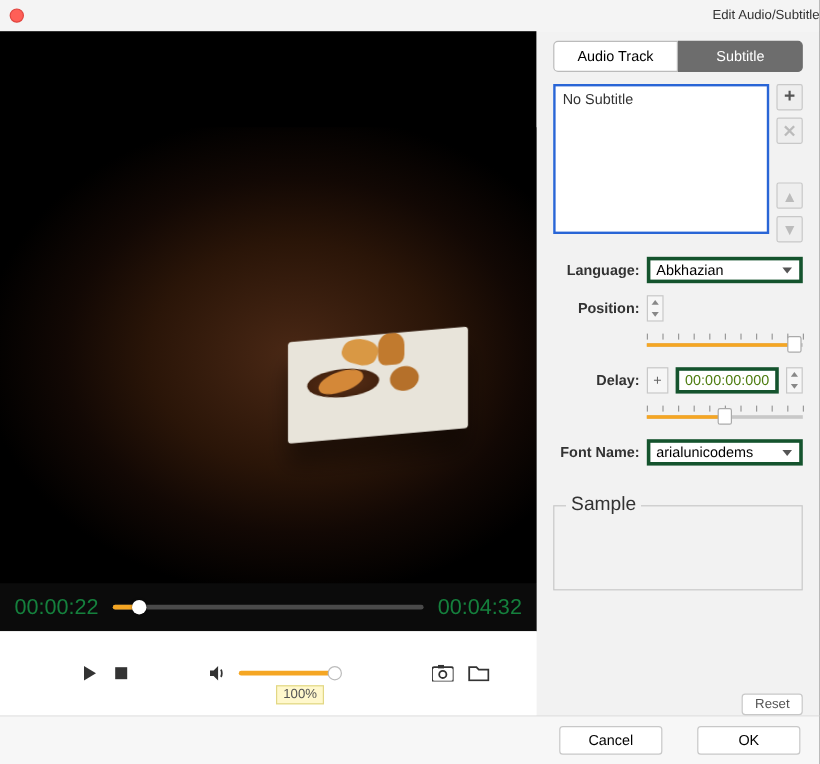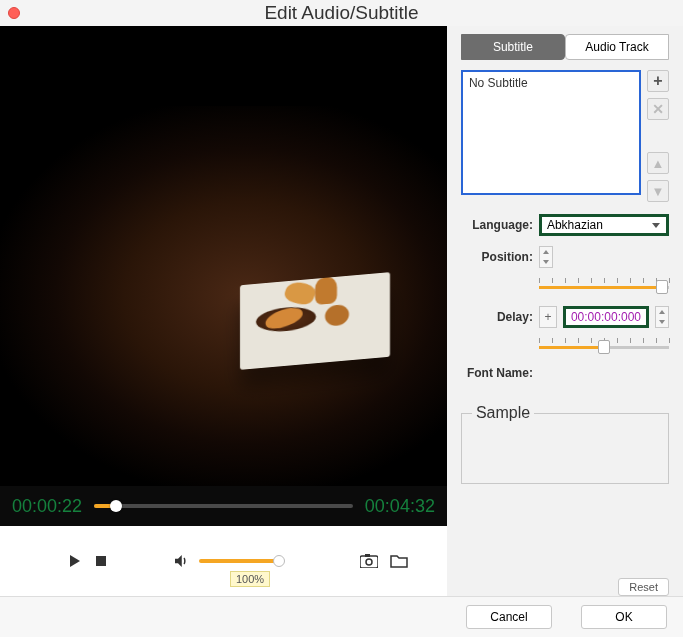--- a/index.html
+++ b/index.html
@@ -1,19 +1,19 @@
 <!DOCTYPE html>
 <html><head>
 <meta charset="utf-8">
 <style>
   * { box-sizing: border-box; margin: 0; padding: 0; font-family: -apple-system, BlinkMacSystemFont, "Segoe UI", Arial, sans-serif; }
   body { width: 683px; height: 637px; background: #fff; overflow: hidden; font-size: 13px; }
   .titlebar { height: 26px; display: flex; align-items: center; padding: 0 8px; position: relative; background:#f4f4f4;}
   .traffic-close { width: 12px; height: 12px; border-radius: 50%; background: #ff5f57; border: 1px solid #e14640; }
-  .title-text { position: absolute; left: 0; right: 0; text-align: center; font-size: 19px; color: #333; pointer-events:none;}
+  .title-text { position: absolute; left: 0; right: 0; text-align: right; font-size: 11px; color: #333; pointer-events:none;}
   .main { display: flex; height: 570px; }
   .left { width: 447px; display: flex; flex-direction: column; background: #fff;}
   .video-area { background: #000; height: 500px; position: relative; }
   .video-frame { position:absolute; left:0; right:0; top:80px; bottom:40px; background: radial-gradient(ellipse at 55% 50%, #4a2815 0%, #2a1508 35%, #120804 55%, #000 75%); }
   .table { position:absolute; left:240px; top:170px; width:150px; height:90px; background:#e8e4da; transform: skewY(-5deg) rotateX(20deg); border-radius:3px; box-shadow: 0 20px 20px rgba(0,0,0,0.4);}
   .plate { position:absolute; width:60px; height:25px; background:radial-gradient(ellipse,#5a3018,#3a1c0a); border-radius:50%; left:16px; top:28px;}
   .bread1 { position:absolute; width:38px; height:18px; background:#d48838; border-radius:50% 50% 45% 45%; left:25px; top:30px; transform:rotate(-15deg);}
   .bread2 { position:absolute; width:24px; height:22px; background:#b5702a; border-radius:50%; left:85px; top:30px;}
   .bread3 { position:absolute; width:30px; height:22px; background:#d99844; border-radius:50% 40% 40% 40%; left:45px; top:3px; transform:rotate(20deg);}
   .bread4 { position:absolute; width:22px; height:28px; background:#c17a2e; border-radius:40% 40% 30% 30%; left:75px; top:0px;}
@@ -132,22 +132,22 @@
       <div class="ctrl-btn">
         <svg width="18" height="14" viewBox="0 0 18 14">
             <path d="M1 2h6l2 2h8v9H1z" fill="none" stroke="#333" stroke-width="1.5"></path>
           </svg>
       </div>
     </div>
   </div>
 
   <div class="right">
     <div class="tabs">
+      <div class="tab audio">Audio Track</div>
       <div class="tab sub">Subtitle</div>
-      <div class="tab audio">Audio Track</div>
     </div>
     <div class="panel">
       <div class="sub-row">
         <div class="sub-list">
           <span>No Subtitle</span>
         </div>
         <div class="sub-btns">
           <div class="sqbtn">
               <span style="font-weight:bold;font-size:16px;">+</span>
             </div>
@@ -196,21 +196,21 @@
               </div>
             <div class="track"></div>
             <div class="fill" style="width:95%"></div>
             <div class="thumb" style="left:95%"></div>
           </div>
         </div>
 
         <div class="frow">
           <div class="flabel">Delay:</div>
           <div class="plusbox">+</div>
-          <div class="input" style="color:#a21caf">
+          <div class="input" style="color:#4d7c0f">
               <span>00:00:00:000</span>
             </div>
           <div class="stepper">
               <div class="up"></div>
               <div class="dn"></div>
             </div>
         </div>
         <div class="slider-row">
           <div class="hslider">
             <div class="ticks">
@@ -227,20 +227,23 @@
                 <span style="left:100%"></span>
               </div>
             <div class="track"></div>
             <div class="fill" style="width:50%"></div>
             <div class="thumb" style="left:50%"></div>
           </div>
         </div>
 
         <div class="frow">
           <div class="flabel">Font Name:</div>
+          <div class="select">
+              <span>arialunicodems</span>
+            </div>
         </div>
 
 
         <fieldset class="sample">
           <legend>Sample</legend>
         </fieldset>
       </div>
     </div>
     <div class="reset-row">
       <button class="btn small">Reset</button>

